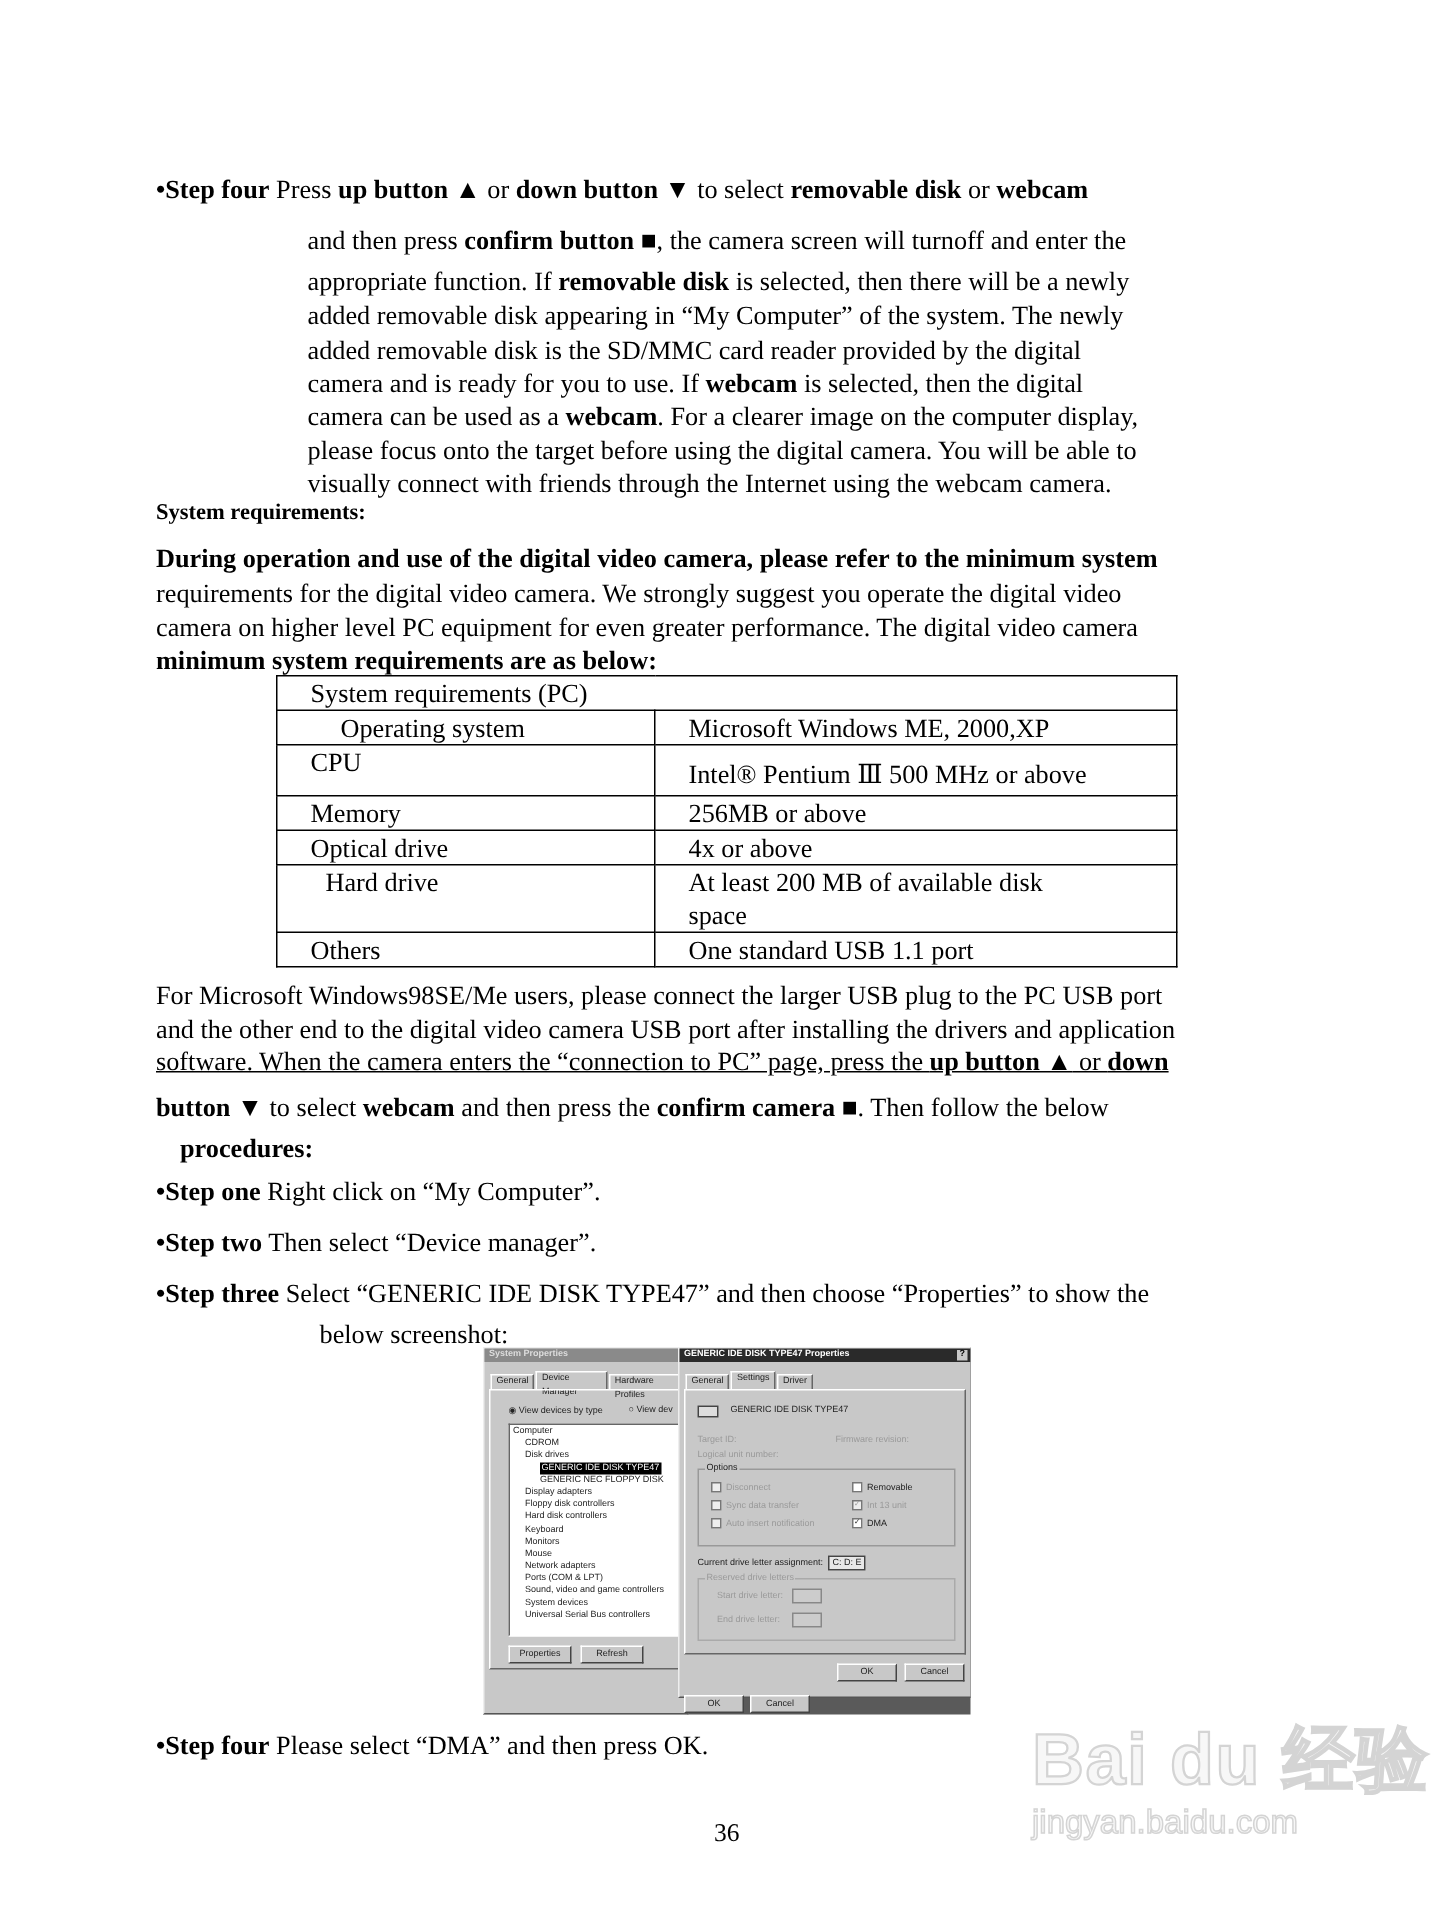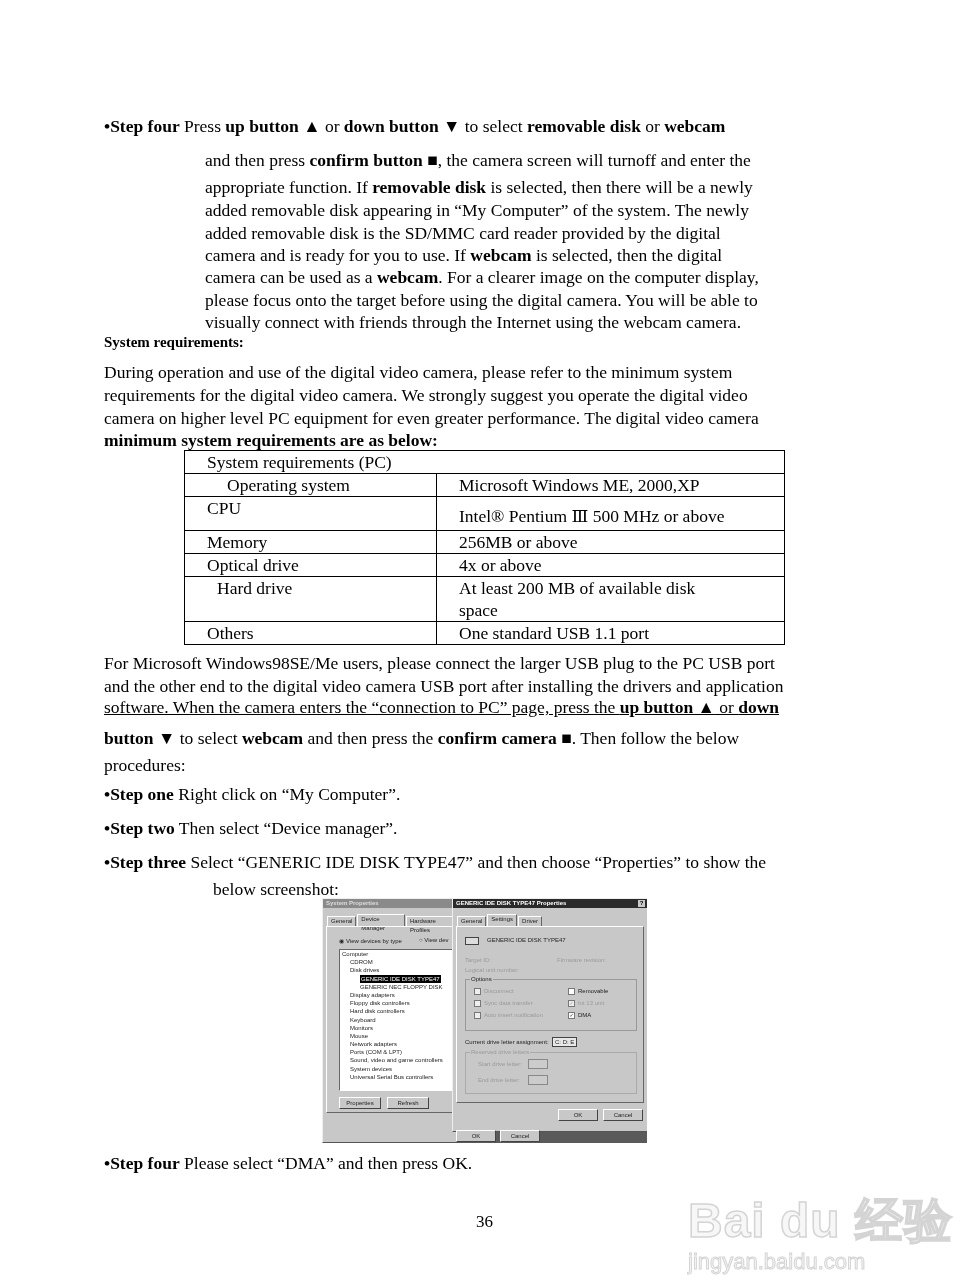--- a/index.html
+++ b/index.html
@@ -28,21 +28,21 @@
   .panel { position:absolute; border:1px solid #fff; border-right-color:#666; border-bottom-color:#666; }
   .tree { position:absolute; background:#fff; border:1px solid #666; border-right-color:#fff; border-bottom-color:#fff; }
   .tree div { height:8.2px; line-height:8.2px; white-space:nowrap; }
   .tree .sel { background:#000; color:#fff; display:inline-block; padding:0 1px; }
   .btn { position:absolute; background:#c8c8c8; border:1px solid #fff; border-right-color:#444; border-bottom-color:#444;
          text-align:center; line-height:10px; height:10px; }
   .chk { display:inline-block; width:5px; height:5px; border:1px solid #777; background:#eee; vertical-align:middle; margin-right:3px; font-size:5px; line-height:5px; text-align:center; }
   .dim { color:#9a9a9a; }
   .grp { position:absolute; border:1px solid #999; }
 
-  .watermark { position:absolute; left:688px; top:1150px; color:#e6e6e6; font-family:"Liberation Sans","DejaVu Sans",sans-serif;margin-top:47px; }
+  .watermark { position:absolute; left:688px; top:1150px; color:#e6e6e6; font-family:"Liberation Sans","DejaVu Sans",sans-serif; }
   .wm-big { font-size:48px; font-weight:bold; letter-spacing:1px;
             -webkit-text-stroke:1.5px #d4d4d4; color:#f7f7f7; line-height:48px; }
   .wm-small { font-size:22px; -webkit-text-stroke:1px #d4d4d4; color:#f7f7f7; margin-top:4px; }
   .pagenum { position:absolute; left:476px; top:1212px; font-size:17px; }
 </style>
 </head>
 <body>
 
 <div>
   <div class="line" style="left:104px;top:115px;">
@@ -52,21 +52,21 @@
   <div class="line" style="left:205px;top:176px;"><span>appropriate function. If </span><b>removable disk</b><span> is selected, then there will be a newly</span></div>
   <div class="line" style="left:205px;top:199px;"><span>added removable disk appearing in “My Computer” of the system. The newly</span></div>
   <div class="line" style="left:205px;top:222px;"><span>added removable disk is the SD/MMC card reader provided by the digital</span></div>
   <div class="line" style="left:205px;top:244px;"><span>camera and is ready for you to use. If </span><b>webcam</b><span> is selected, then the digital</span></div>
   <div class="line" style="left:205px;top:266px;"><span>camera can be used as a </span><b>webcam</b><span>. For a clearer image on the computer display,</span></div>
   <div class="line" style="left:205px;top:289px;"><span>please focus onto the target before using the digital camera. You will be able to</span></div>
   <div class="line" style="left:205px;top:311px;"><span>visually connect with friends through the Internet using the webcam camera.</span></div>
 </div>
 
 <h2>System requirements:</h2>
-<div class="line" style="left:104px;top:361px;">During operation and use of the digital video camera, please refer to the minimum system</div>
+<div class="line" style="left:104px;top:361px;font-weight:bold;">During operation and use of the digital video camera, please refer to the minimum system</div>
 <div class="line" style="left:104px;top:384px;">requirements for the digital video camera. We strongly suggest you operate the digital video</div>
 <div class="line" style="left:104px;top:407px;">camera on higher level PC equipment for even greater performance. The digital video camera</div>
 <div class="line" style="left:104px;top:429px;font-weight:bold;">minimum system requirements are as below:</div>
 
 <table class="req">
   <tbody>
       <tr>
     <td colspan="2" style="height:22px;">System requirements (PC)</td>
   </tr>
   <tr>
@@ -93,21 +93,21 @@
     <td style="height:22px;">Others</td>
     <td class="val">One standard USB 1.1 port</td>
   </tr>
 </tbody>
   </table>
 
 <div class="line" style="left:104px;top:652px;font-family:Liberation Serif, serif;"><span>For Microsoft Windows98SE/Me users, please connect the larger USB plug to the PC USB port</span></div>
 <div class="line" style="left:104px;top:675px;"><span>and the other end to the digital video camera USB port after installing the drivers and application</span></div>
 <div class="line" style="left:104px;top:696px;text-decoration:underline;"><span>software. When the camera enters the “connection to PC” page, press the </span><b>up button ▲</b><span> or </span><b>down</b></div>
 <div class="line" style="left:104px;top:727px;"><b>button ▼</b><span> to select </span><b>webcam</b><span> and then press the </span><b>confirm camera</b><span> ■. Then follow the below</span></div>
-<div class="line" style="left:104px;top:754px;"><span>procedures:</span></div>
+<div class="line" style="left:120px;top:754px;font-weight:bold;"><span>procedures:</span></div>
 
 <div class="line" style="left:104px;top:783px;">
   <span class="bullet">•</span><b>Step one</b><span> Right click on “My Computer”.</span>
 </div>
 <div class="line" style="left:104px;top:817px;">
   <span class="bullet">•</span><b>Step two</b><span> Then select “Device manager”.</span>
 </div>
 <div class="line" style="left:104px;top:851px;">
   <span class="bullet">•</span><b>Step three</b><span> Select “GENERIC IDE DISK TYPE47” and then choose “Properties” to show the</span>
 </div>

